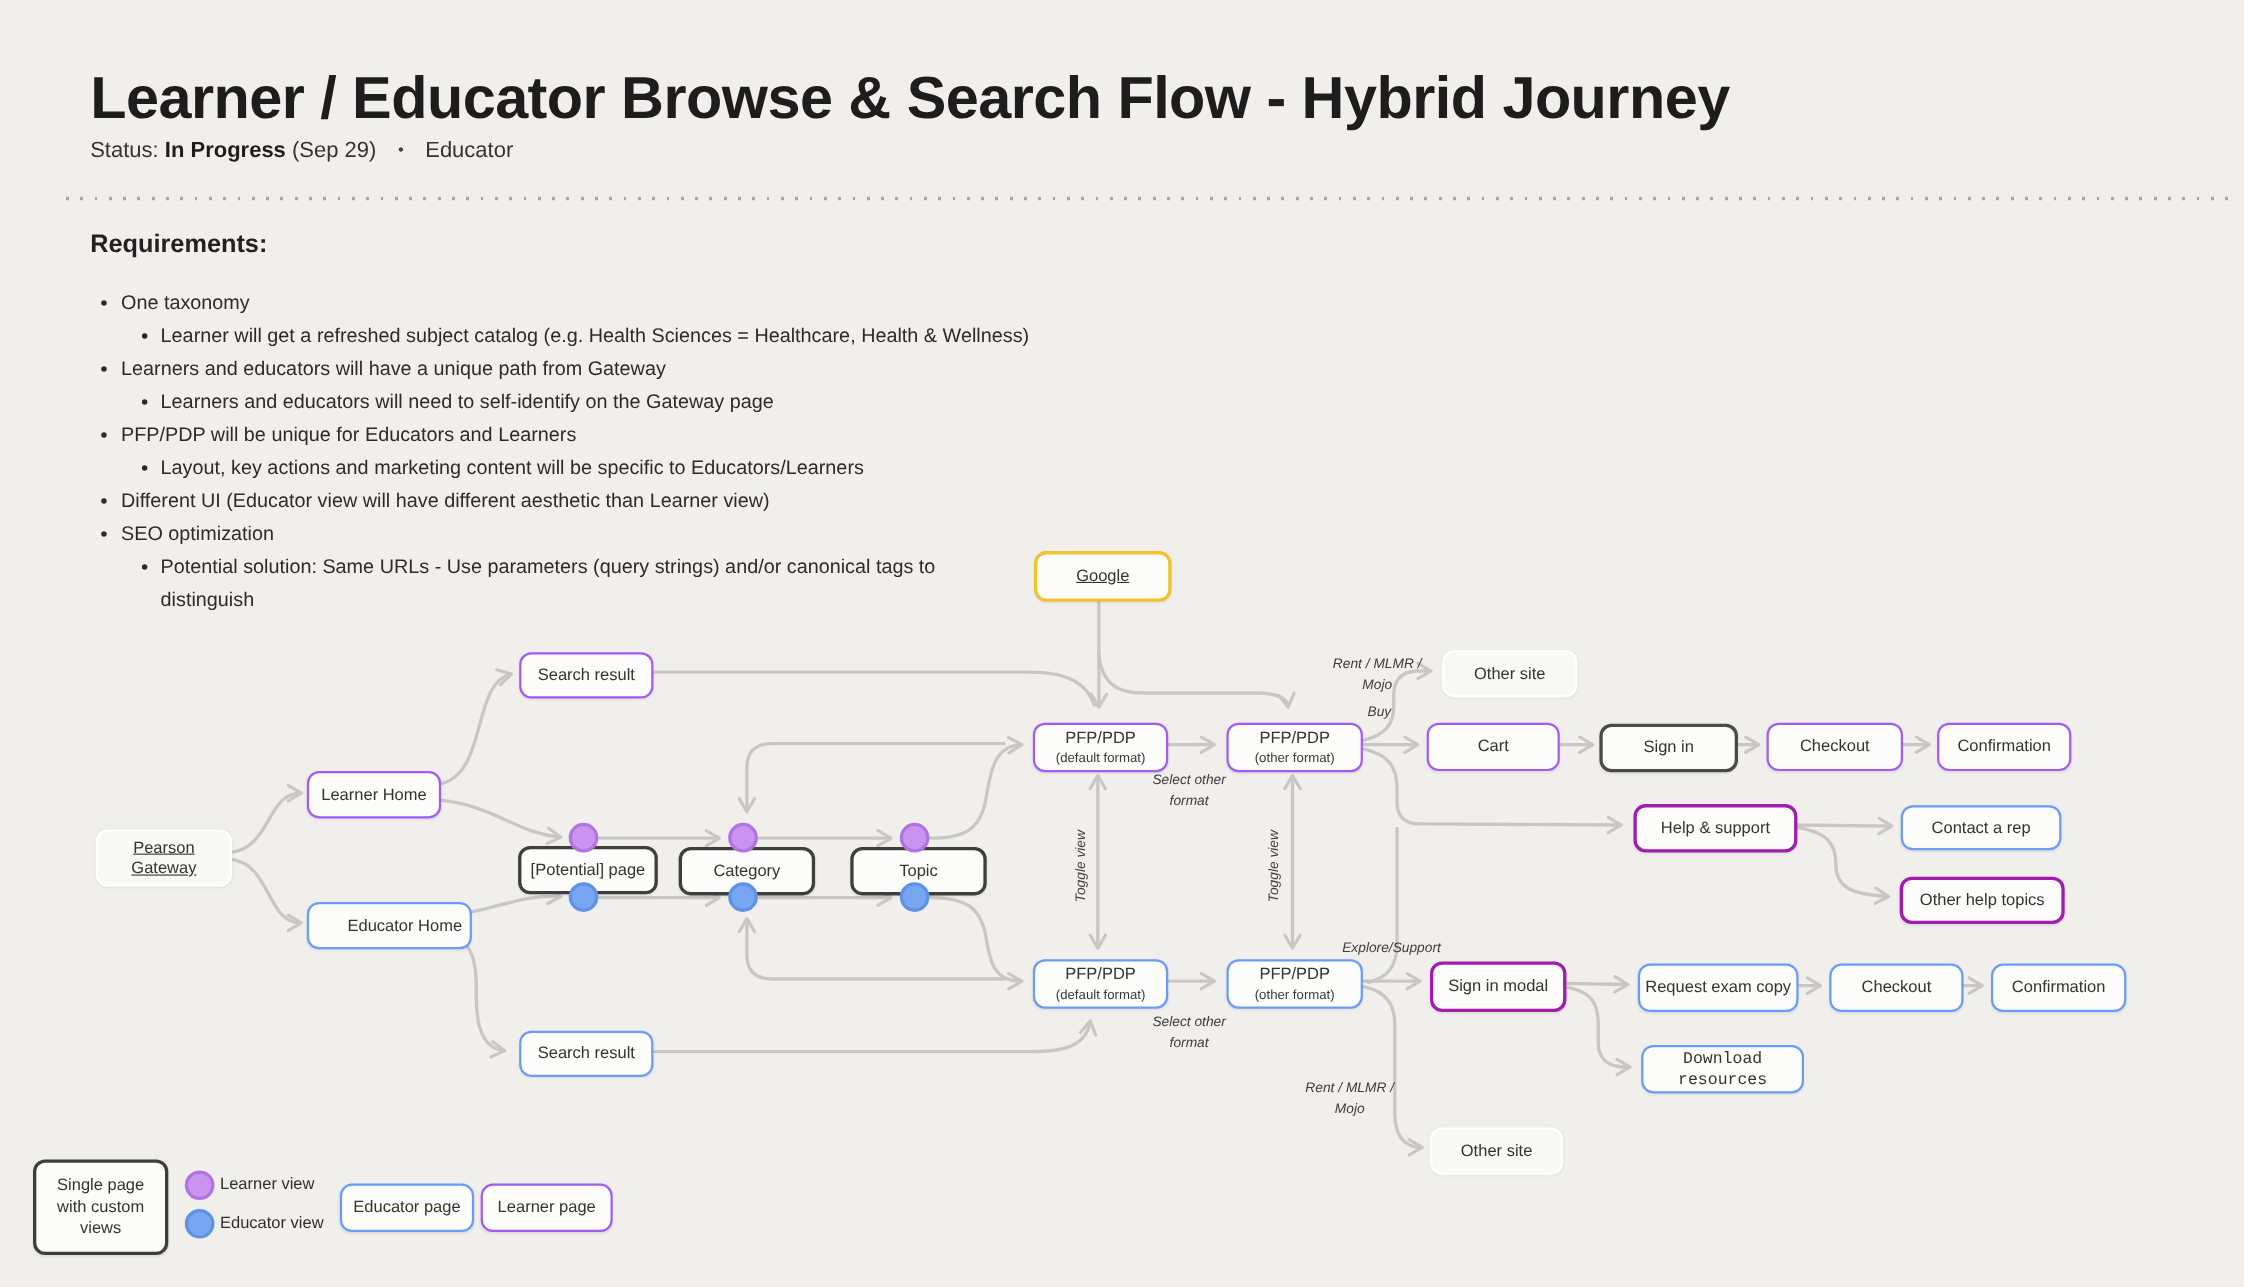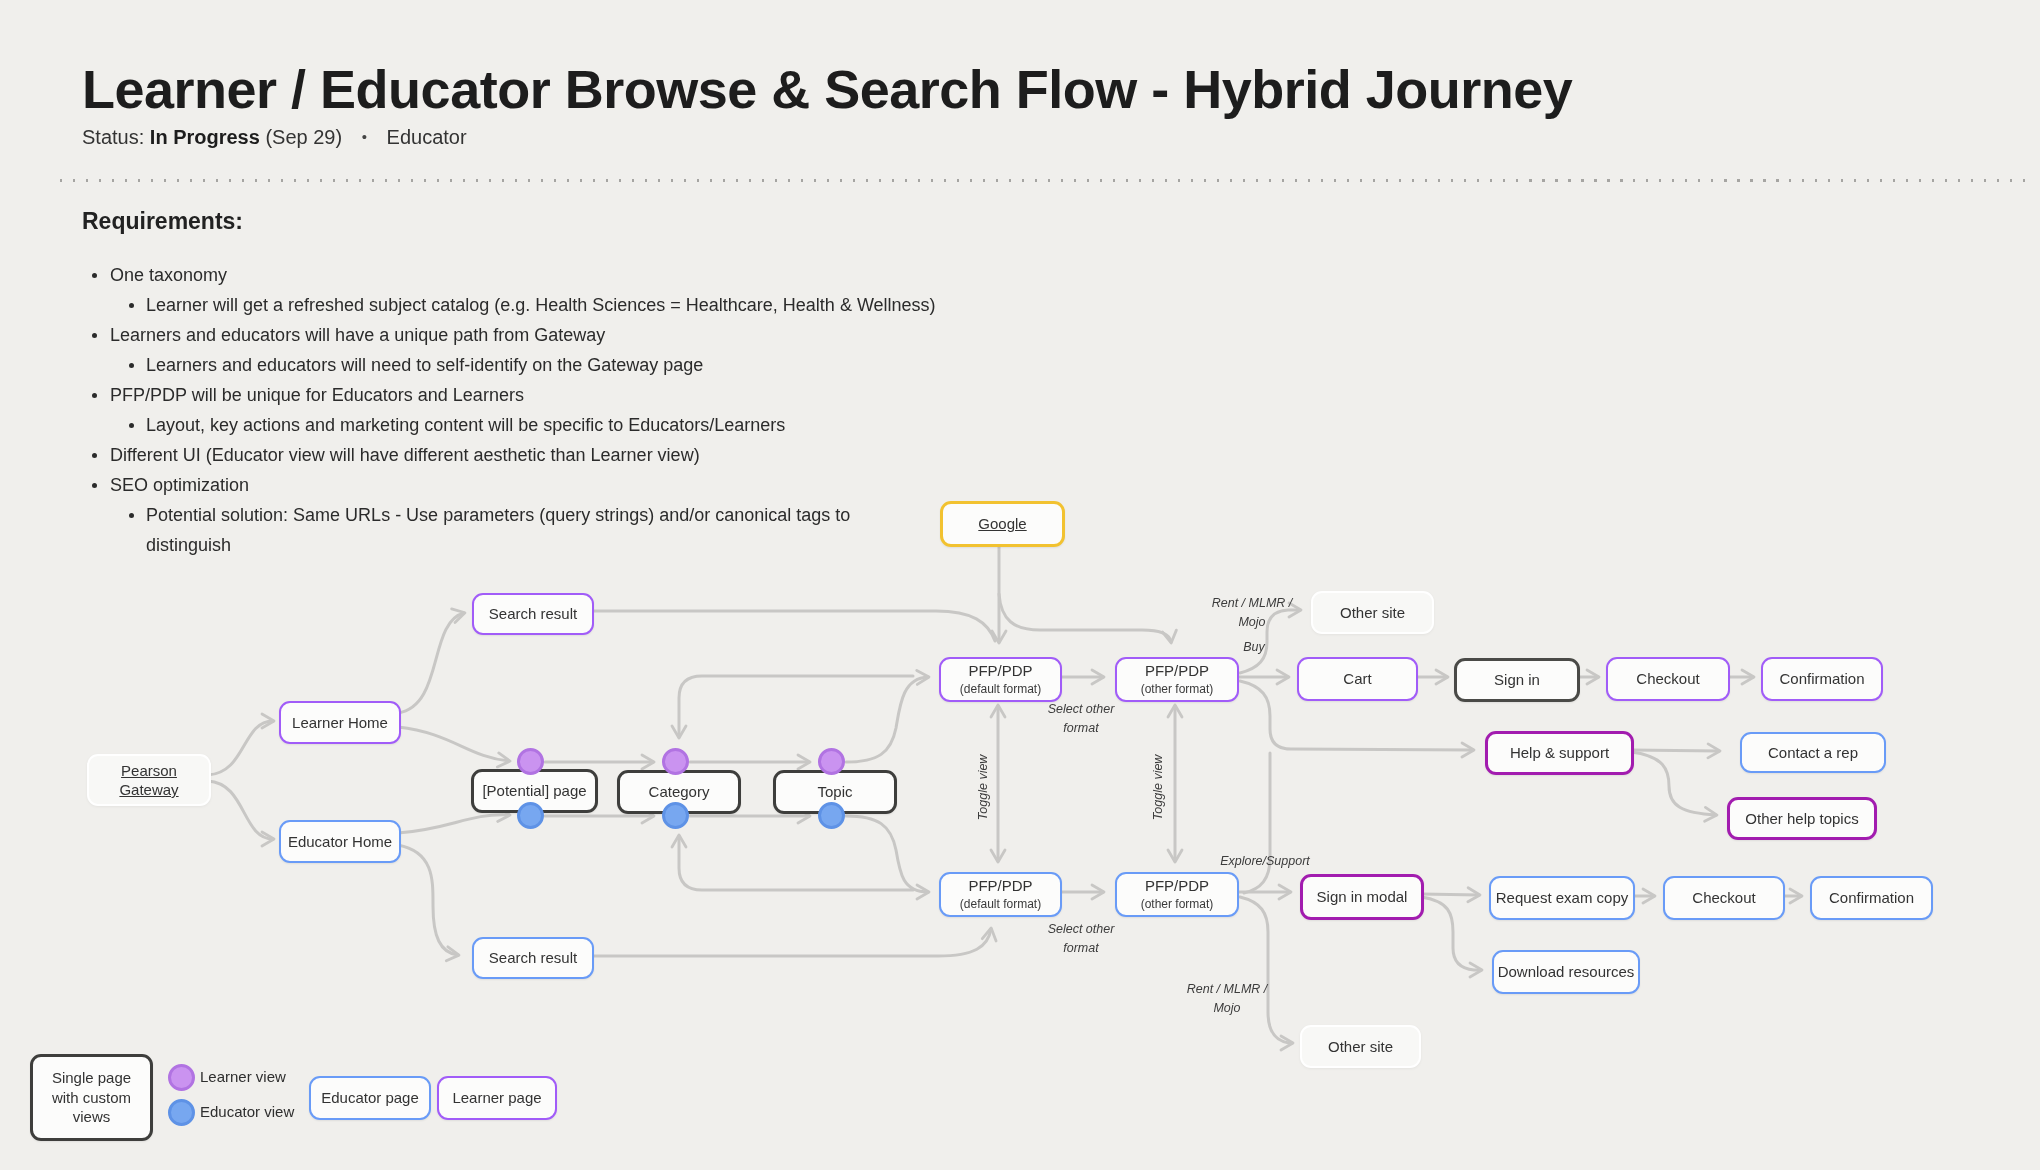--- a/index.html
+++ b/index.html
@@ -124,21 +124,21 @@
 
   <div class="node b-yellow" style="left:940px;top:501px;width:119px;height:40px;text-decoration:underline;">
       <span>Google</span>
     </div>
   <div class="node b-white" style="left:87px;top:754px;width:120px;height:48px;text-decoration:underline;">
       <span style="width:100px">Pearson Gateway</span>
     </div>
   <div class="node b-purple" style="left:279px;top:701px;width:118px;height:39px;">
       <span>Learner Home</span>
     </div>
-  <div class="node b-blue" style="left:279px;top:820px;width:118px;height:39px;">
+  <div class="node b-blue" style="left:279px;top:820px;width:118px;height:39px;padding-left:28px;">
       <span>Educator Home</span>
     </div>
   <div class="node b-purple" style="left:472px;top:593px;width:118px;height:38px;">
       <span>Search result</span>
     </div>
   <div class="node b-blue" style="left:472px;top:937px;width:118px;height:38px;">
       <span>Search result</span>
     </div>
   <div class="node b-dark" style="left:471px;top:769px;width:121px;height:38px;">
       <span>[Potential] page</span>
@@ -176,39 +176,39 @@
     </div>
   <div class="node b-purple" style="left:1606px;top:657px;width:120px;height:40px;">
       <span>Checkout</span>
     </div>
   <div class="node b-purple" style="left:1761px;top:657px;width:118px;height:40px;">
       <span>Confirmation</span>
     </div>
   <div class="node b-black" style="left:1485px;top:731px;width:143px;height:38px;">
       <span>Help &amp; support</span>
     </div>
-  <div class="node b-blue" style="left:1728px;top:732px;width:142px;height:37px;margin-left:12px;">
+  <div class="node b-blue" style="left:1728px;top:732px;width:142px;height:37px;">
       <span>Contact a rep</span>
     </div>
   <div class="node b-black" style="left:1727px;top:797px;width:144px;height:37px;">
       <span>Other help topics</span>
     </div>
   <div class="node b-black" style="left:1300px;top:874px;width:118px;height:40px;">
       <span>Sign in modal</span>
     </div>
   <div class="node b-blue" style="left:1489px;top:876px;width:142px;height:40px;text-align:right;">
       <span>Request exam copy</span>
     </div>
   <div class="node b-blue" style="left:1663px;top:876px;width:118px;height:40px;">
       <span>Checkout</span>
     </div>
   <div class="node b-blue" style="left:1810px;top:876px;width:119px;height:40px;">
       <span>Confirmation</span>
     </div>
-  <div class="node b-blue" style="left:1492px;top:950px;width:144px;height:40px;">
+  <div class="node b-blue" style="left:1492px;top:950px;width:144px;height:40px;font-family:Liberation Mono, monospace;">
       <span>Download resources</span>
     </div>
   <div class="node b-white" style="left:1300px;top:1025px;width:117px;height:39px;">
       <span>Other site</span>
     </div>
 
   <div class="dot purple" style="left:517px;top:748px;"></div>
   <div class="dot blue" style="left:517px;top:802px;"></div>
   <div class="dot purple" style="left:662px;top:748px;"></div>
   <div class="dot blue" style="left:662px;top:802px;"></div>

